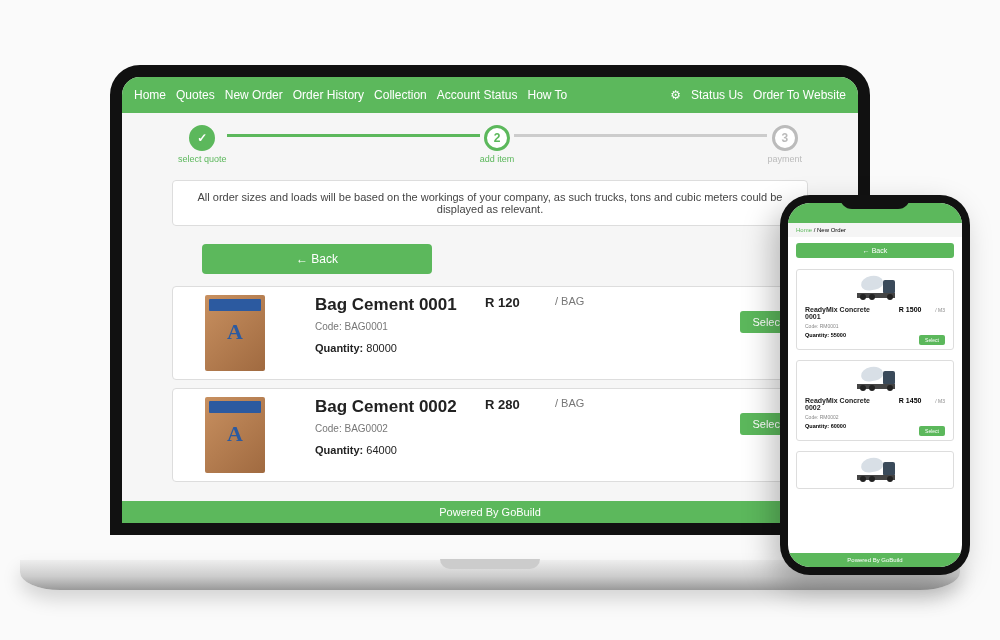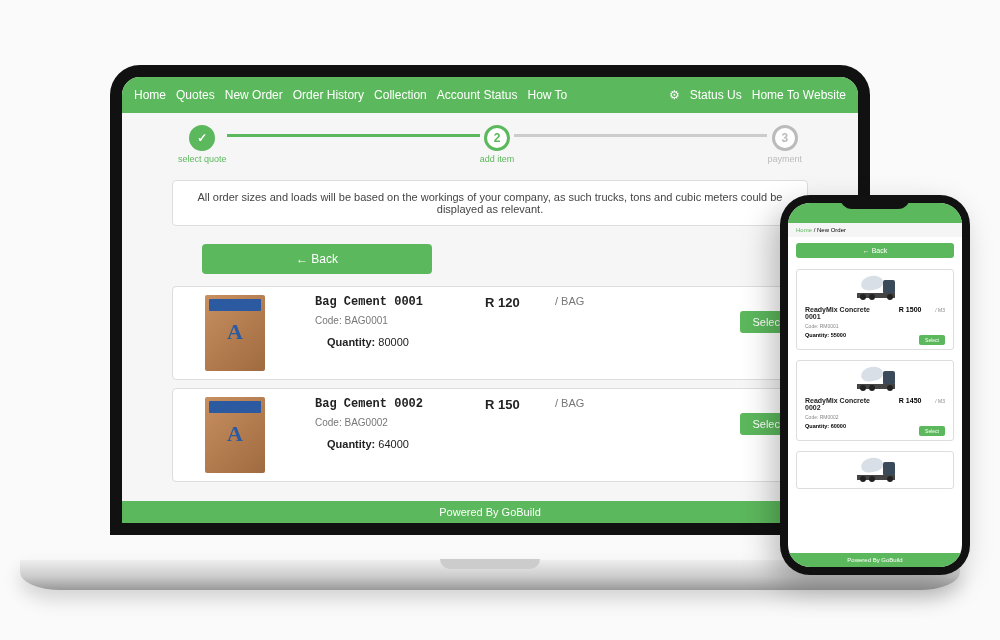--- a/index.html
+++ b/index.html
@@ -112,23 +112,23 @@
   }
   .prod-img::before {
     content: ''; position: absolute; top: 4px; left: 4px; right: 4px; height: 12px;
     background: #2c5aa0; border-radius: 1px;
   }
   .prod-img .ai {
     position: absolute; top: 24px; left: 0; right: 0; text-align: center;
     font-weight: bold; color: #2c5aa0; font-size: 22px; font-family: serif;
   }
   .prod-info { flex: 0 0 170px; }
-  .prod-name { font-size: 12px; font-weight: bold; color: #222; margin-bottom: 6px; font-family: Liberation Mono, monospace; }
+  .prod-name { font-size: 17px; font-weight: bold; color: #222; margin-bottom: 6px; }
   .prod-code { font-size: 10px; color: #777; margin-bottom: 10px; }
-  .prod-qty { font-size: 11px; color: #222; margin-left: 12px; }
+  .prod-qty { font-size: 11px; color: #222; }
   .prod-qty b { font-weight: bold; }
   .prod-price { font-size: 13px; font-weight: bold; color: #222; width: 70px; }
   .prod-unit { font-size: 11px; color: #777; width: 60px; }
   .spacer { flex: 1; }
   .select-btn {
     background: #5cb85c; color: #fff; font-size: 11px;
     padding: 5px 12px; border-radius: 3px; cursor: pointer; margin-top: 16px;
   }
   .footer-bar {
     position: absolute; bottom: 0; left: 0; right: 0;
@@ -214,21 +214,21 @@
         <span class="nav-item">Quotes</span>
         <span class="nav-item">New Order</span>
         <span class="nav-item">Order History</span>
         <span class="nav-item">Collection</span>
         <span class="nav-item">Account Status</span>
         <span class="nav-item">How To</span>
       </div>
       <div class="nav-right">
         <span style="font-size:12px;">⚙</span>
         <span class="nav-item">Status Us</span>
-        <span class="nav-item">Home To Website</span>
+        <span class="nav-item">Order To Website</span>
       </div>
     </div>
 
     <div class="content">
 
       <div class="steps">
         <div class="step">
           <div class="circle done">✓</div>
           <div class="step-label">select quote</div>
         </div>
@@ -265,21 +265,21 @@
 
       <div class="product-card">
         <div class="prod-img">
             <div class="ai">A</div>
           </div>
         <div class="prod-info">
           <div class="prod-name">Bag Cement 0002</div>
           <div class="prod-code"><span>Code:</span> <span>BAG0002</span></div>
           <div class="prod-qty"><b>Quantity:</b> <span>64000</span></div>
         </div>
-        <div class="prod-price">R 150</div>
+        <div class="prod-price">R 280</div>
         <div class="prod-unit">/ BAG</div>
         <div class="spacer"></div>
         <div class="select-btn">Select</div>
       </div>
 
     </div>
 
     <div class="footer-bar">Powered By GoBuild</div>
   </div>
   <div class="laptop-base">

